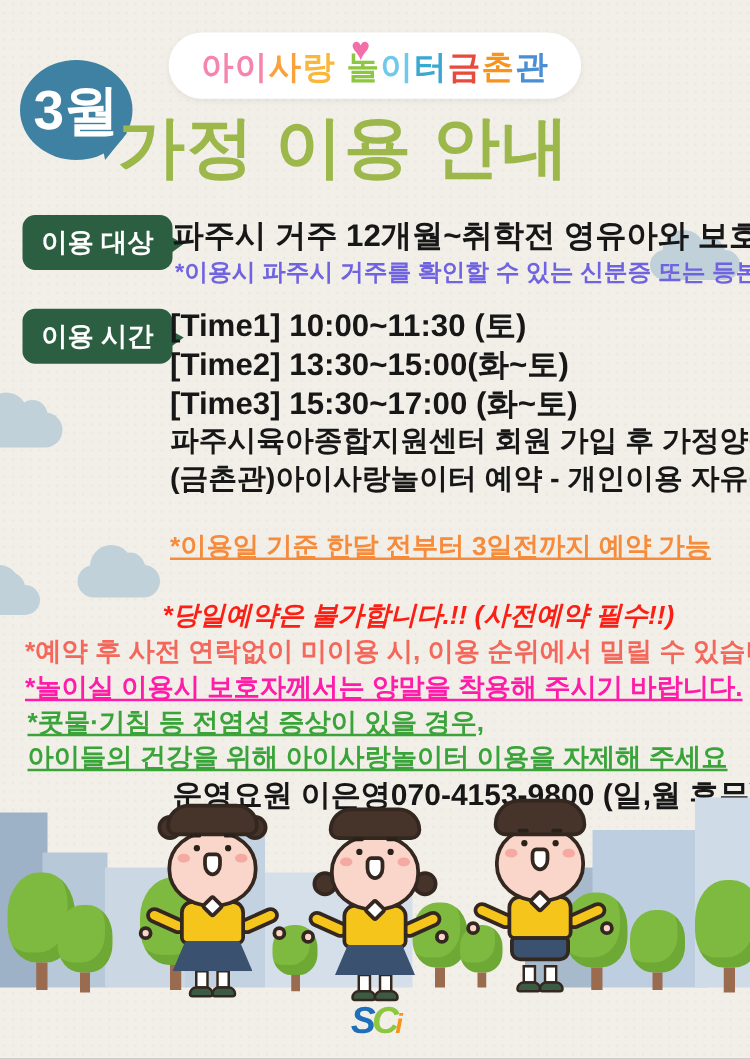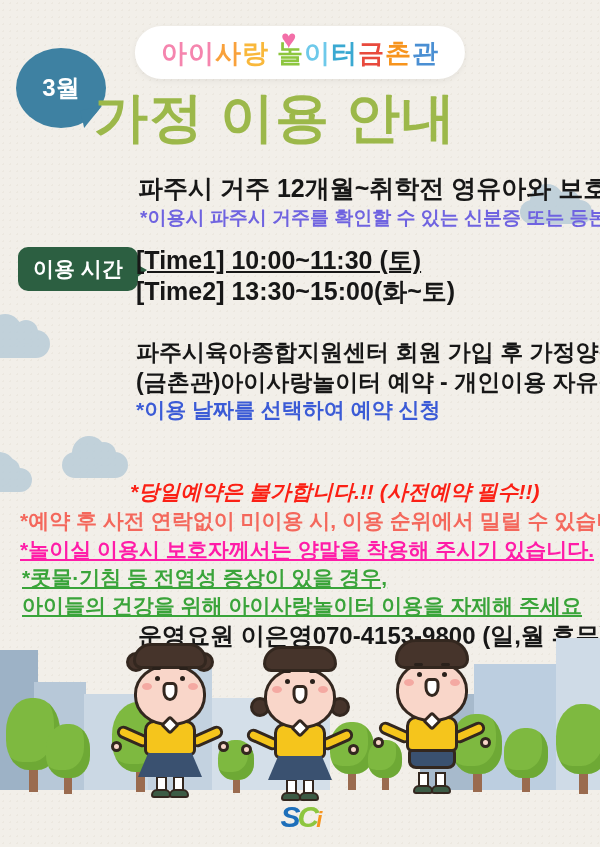--- a/index.html
+++ b/index.html
@@ -21,21 +21,21 @@
   .logo-pill span { font-size:26px; font-weight:800; letter-spacing:1px; }
   .logo-heart {
     position:absolute; left:146px; top:-2px; font-size:16px; color:#f36fa8;
   }
 
   
   .month-bubble {
     position:absolute; left:16px; top:48px; width:90px; height:80px;
     background:#3e81a2; border-radius:50%;
     display:flex; align-items:center; justify-content:center;
-    color:#fff; font-size:24px; font-weight:800;
+    color:#fff; font-size:44px; font-weight:800;
   }
   .month-bubble::after {
     content:''; position:absolute; right:2px; bottom:2px;
     width:0; height:0;
     border-left:22px solid #3e81a2; border-bottom:18px solid transparent;
     transform:rotate(-12deg);
   }
 
   
   .main-title {
@@ -172,34 +172,36 @@
 
   <div class="logo-pill">
     <span><span style="color: rgb(245, 133, 174);">아</span><span style="color: rgb(245, 133, 174);">이</span><span style="color: rgb(249, 161, 59);">사</span><span style="color: rgb(249, 184, 59);">랑</span><span style="color: rgb(0, 0, 0);"> </span><span style="color: rgb(141, 198, 63);">놀</span><span style="color: rgb(110, 201, 234);">이</span><span style="color: rgb(58, 169, 210);">터</span><span style="color: rgb(232, 74, 61);">금</span><span style="color: rgb(247, 148, 29);">촌</span><span style="color: rgb(74, 143, 211);">관</span></span>
     <span class="logo-heart">♥</span>
   </div>
   <div class="month-bubble">
     <span>3월</span>
   </div>
   <div class="main-title">가정 이용 안내</div>
 
+  <div class="sec-label" style="left:18px;top:172px;">이용 대상</div>
   <div class="txt t-black" style="left:138px;top:172px;font-size:25px;">파주시 거주 12개월~취학전 영유아와 보호자</div>
   <div class="txt t-purple" style="left:140px;top:205px;font-size:19px;">*이용시 파주시 거주를 확인할 수 있는 신분증 또는 등본 지참</div>
 
   <div class="sec-label" style="left:18px;top:247px;">이용 시간</div>
-  <div class="txt t-black" style="left:136px;top:244px;font-size:25px;text-decoration:underline;">[Time1] 10:00~11:30 (토)</div>
+  <div class="txt t-black" style="left:136px;top:244px;font-size:25px;">[Time1] 10:00~11:30 (토)</div>
   <div class="txt t-black" style="left:136px;top:275px;font-size:25px;">[Time2] 13:30~15:00(화~토)</div>
+  <div class="txt t-black" style="left:136px;top:306px;font-size:25px;">[Time3] 15:30~17:00 (화~토)</div>
 
   <div class="txt t-black" style="left:136px;top:337px;font-size:23px;">파주시육아종합지원센터 회원 가입 후 가정양육지원-</div>
   <div class="txt t-black" style="left:136px;top:367px;font-size:23px;">(금촌관)아이사랑놀이터 예약 - 개인이용 자유놀이실</div>
-  <div class="txt t-blue" style="left:136px;top:396px;font-size:21px;">*이용 날짜를 선택하여 예약 신청</div>
+  <div class="txt t-orange u" style="left:136px;top:423px;font-size:21px;">*이용일 기준 한달 전부터 3일전까지 예약 가능</div>
   <div class="txt t-red" style="left:130px;top:478px;font-size:21px;">*당일예약은 불가합니다.!! (사전예약 필수!!)</div>
 
   <div class="txt t-salmon" style="left:20px;top:507px;font-size:21px;">*예약 후 사전 연락없이 미이용 시, 이용 순위에서 밀릴 수 있습니다.</div>
-  <div class="txt t-magenta u" style="left:20px;top:536px;font-size:21px;">*놀이실 이용시 보호자께서는 양말을 착용해 주시기 있습니다.</div>
+  <div class="txt t-magenta u" style="left:20px;top:536px;font-size:21px;">*놀이실 이용시 보호자께서는 양말을 착용해 주시기 바랍니다.</div>
   <div class="txt t-green u" style="left:22px;top:564px;font-size:21px;">*콧물·기침 등 전염성 증상이 있을 경우,</div>
   <div class="txt t-green u" style="left:22px;top:592px;font-size:21px;">아이들의 건강을 위해 아이사랑놀이터 이용을 자제해 주세요</div>
 
   <div class="txt t-black" style="left:138px;top:620px;font-size:24px;">운영요원 이은영070-4153-9800 (일,월 휴무)</div>
 
   <div>
     <div class="bld win-dark" style="left:-6px;width:44px;height:140px;background:#9db2c6;"></div>
     <div class="bld win-lite" style="left:34px;width:52px;height:108px;background:#b7c8d8;"></div>
     <div class="bld win-dark" style="left:84px;width:66px;height:96px;background:#cbd8e4;"></div>
     <div class="bld win-dark" style="left:148px;width:64px;height:122px;background:#c3d2e0;"></div>

